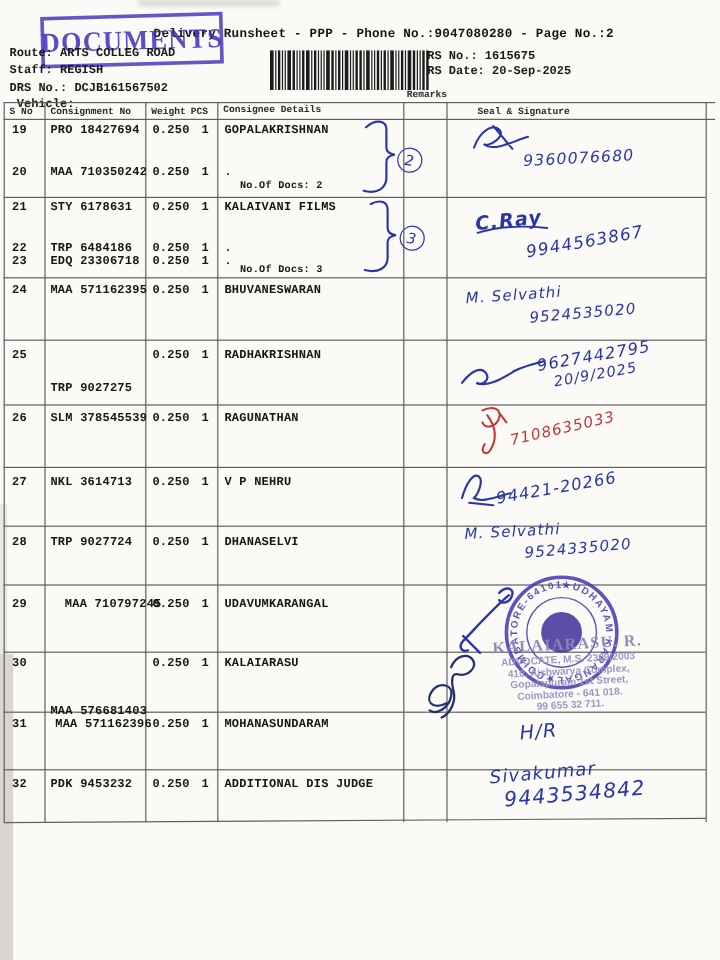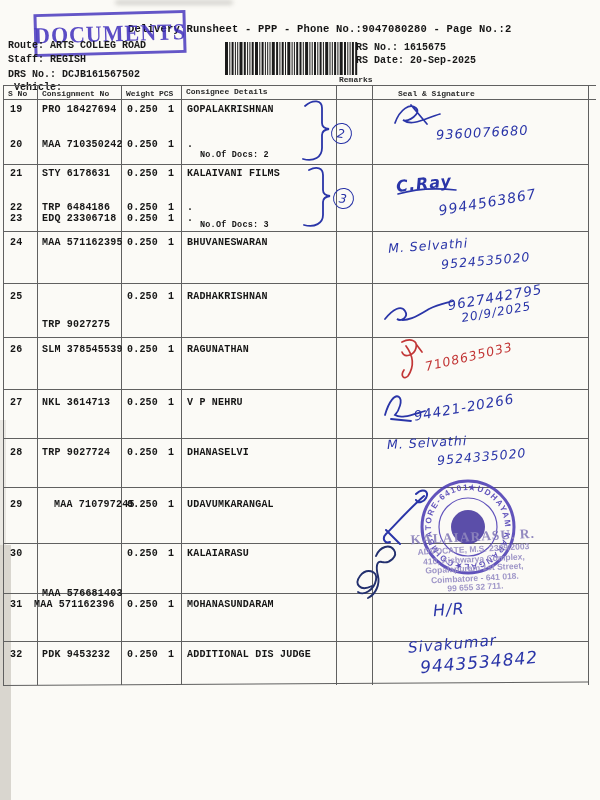--- a/index.html
+++ b/index.html
@@ -183,21 +183,21 @@
       <div class="cell" style="left: 42px; top: 499px; margin-left: 12px;">MAA 710797245</div>
       <div class="cell" style="left: 127px; top: 499px;">0.250</div>
       <div class="cell" style="left: 168px; top: 499px;">1</div>
       <div class="cell" style="left: 187px; top: 499px;">UDAVUMKARANGAL</div>
       <div class="cell" style="left: 10px; top: 548px;">30</div>
       <div class="cell" style="left: 42px; top: 548px; margin-top: 40px;">MAA 576681403</div>
       <div class="cell" style="left: 127px; top: 548px;">0.250</div>
       <div class="cell" style="left: 168px; top: 548px;">1</div>
       <div class="cell" style="left: 187px; top: 548px;">KALAIARASU</div>
       <div class="cell" style="left: 10px; top: 599px;">31</div>
-      <div class="cell" style="left: 34px; top: 599px;">MAA 571162396</div>
+      <div class="cell" style="left: 46px; top: 599px;">MAA 571162396</div>
       <div class="cell" style="left: 127px; top: 599px;">0.250</div>
       <div class="cell" style="left: 168px; top: 599px;">1</div>
       <div class="cell" style="left: 187px; top: 599px;">MOHANASUNDARAM</div>
       <div class="cell" style="left: 10px; top: 649px;">32</div>
       <div class="cell" style="left: 42px; top: 649px;">PDK 9453232</div>
       <div class="cell" style="left: 127px; top: 649px;">0.250</div>
       <div class="cell" style="left: 168px; top: 649px;">1</div>
       <div class="cell" style="left: 187px; top: 649px;">ADDITIONAL DIS JUDGE</div>
       <div class="cell note" style="left: 200px; top: 150px;">No.Of Docs: 2</div>
       <div class="cell note" style="left: 200px; top: 220px;">No.Of Docs: 3</div>

